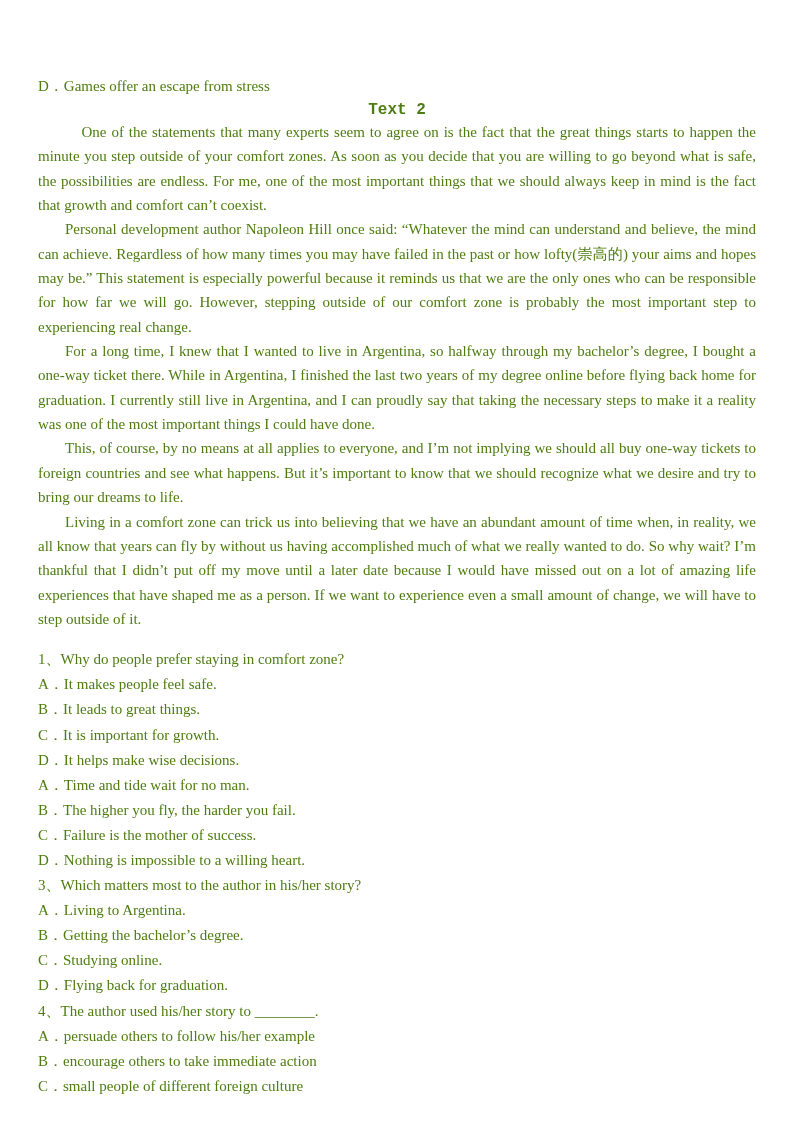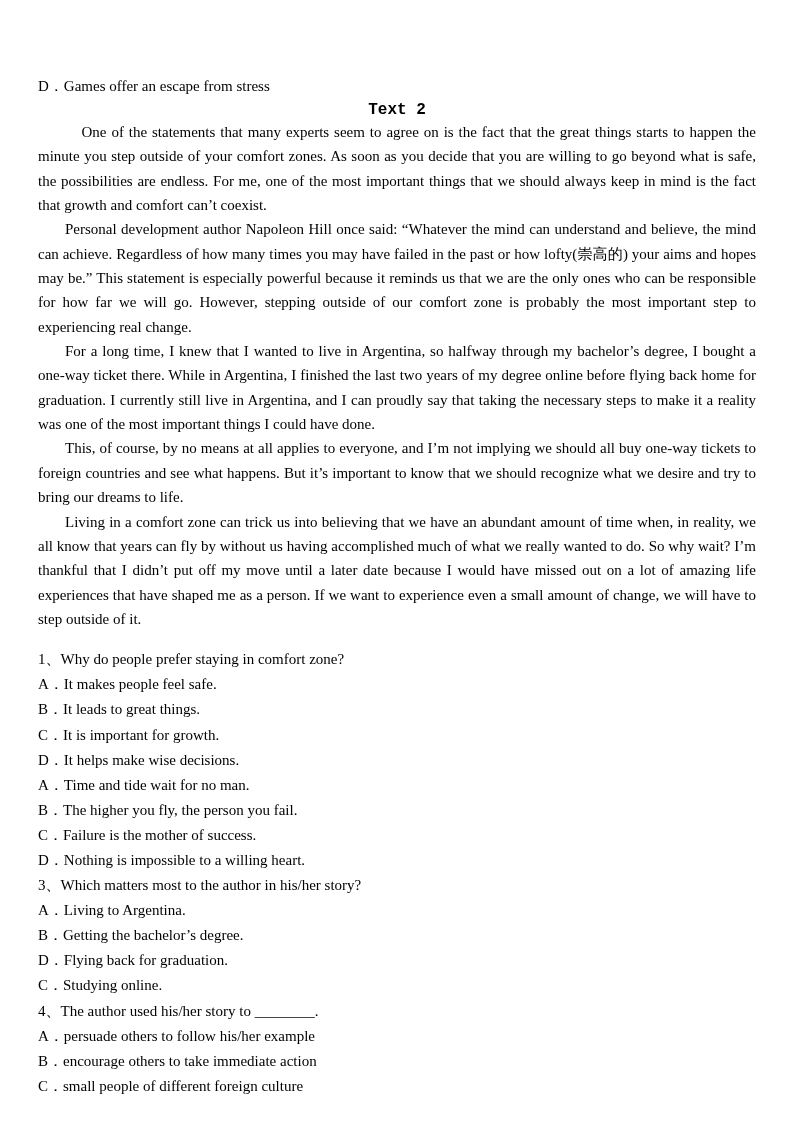--- a/index.html
+++ b/index.html
@@ -11,21 +11,21 @@
     position: relative;
     width: 794px;
     height: 1123px;
     margin: 0 auto;
     background: #ffffff;
     box-sizing: border-box;
     padding: 74px 38px 40px 38px;
     overflow: hidden;
     font-family: "Liberation Serif", serif;
     font-size: 15px;
-    color: #000000;
+    color: #4d7c0f;
   }
   .lead-line {
     line-height: 25px;
     white-space: nowrap;
   }
   .passage-title {
     text-align: center;
     font-family: "Liberation Mono", monospace;
     font-weight: bold;
     font-size: 16px;
@@ -70,29 +70,29 @@
 
   <div class="questions">
 
     <div class="q-line">1、Why do people prefer staying in comfort zone?</div>
     <div class="q-line">A．It makes people feel safe.</div>
     <div class="q-line">B．It leads to great things.</div>
     <div class="q-line">C．It is important for growth.</div>
     <div class="q-line">D．It helps make wise decisions.</div>
 
     <div class="q-line">A．Time and tide wait for no man.</div>
-    <div class="q-line">B．The higher you fly, the person you fail.</div>
+    <div class="q-line">B．The higher you fly, the harder you fail.</div>
     <div class="q-line">C．Failure is the mother of success.</div>
     <div class="q-line">D．Nothing is impossible to a willing heart.</div>
 
     <div class="q-line">3、Which matters most to the author in his/her story?</div>
     <div class="q-line">A．Living to Argentina.</div>
     <div class="q-line">B．Getting the bachelor’s degree.</div>
+    <div class="q-line">C．Studying online.</div>
     <div class="q-line">D．Flying back for graduation.</div>
-    <div class="q-line">C．Studying online.</div>
 
     <div class="q-line">4、The author used his/her story to ________.</div>
     <div class="q-line">A．persuade others to follow his/her example</div>
     <div class="q-line">B．encourage others to take immediate action</div>
     <div class="q-line">C．small people of different foreign culture</div>
 
   </div>
 
 </div>
 

